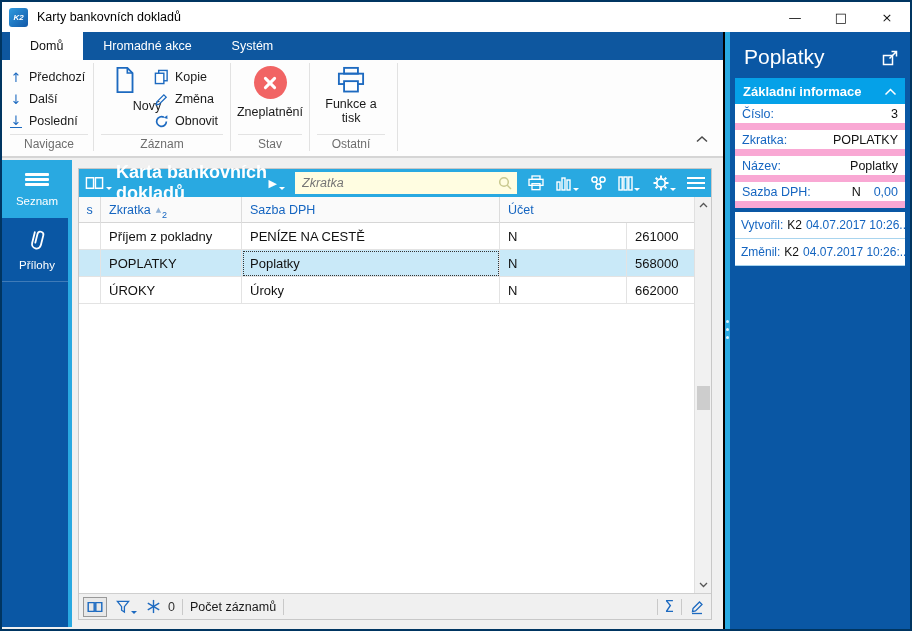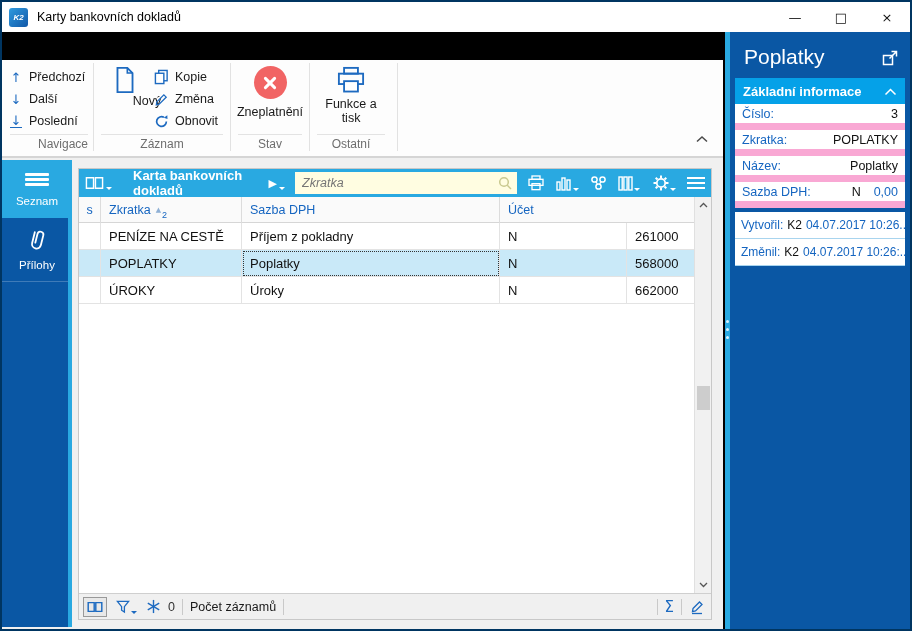--- a/index.html
+++ b/index.html
@@ -50,21 +50,21 @@
   #sidebar { position:absolute; left:0; top:2px; width:70px; height:467px; background:#0A57A4; }
   #sidebar::after { content:""; position:absolute; right:0; top:0; width:4px; height:100%; background:#29A9E1; }
   .side-item { position:relative; width:70px; display:flex; flex-direction:column; align-items:center; justify-content:center;
     color:#fff; font-size:11.5px; line-height:13px; text-align:center; gap:7px; border-bottom:1px solid rgba(255,255,255,0.22); }
   .side-item.active { background:#29A9E1; border-bottom:none; }
   .hbar { width:24px; height:3px; background:#fff; border-radius:1px; margin:2px 0; }
 
   
   #tablepanel { position:absolute; left:76px; top:10px; width:634px; height:452px; background:#fff; border:1px solid #C8C8C8; }
   #gridbar { position:absolute; left:0; top:0; width:632px; height:28px; background:#29A9E1; display:flex; align-items:center; padding:0 6px; color:#fff; }
-  #gridtitle { font-weight:bold; font-size:13px; margin-left:21px; }
+  #gridtitle { font-weight:bold; font-size:18px; margin-left:4px; }
   #searchbox { width:222px; height:22px; background:#FFFDE1; border:none; outline:none; padding:0 22px 0 7px;
     font-style:italic; font-size:12.5px; color:#555; font-family:"Liberation Sans",sans-serif; }
   #searchwrap { position:relative; display:flex; align-items:center; }
   #searchwrap svg { position:absolute; right:4px; }
   .caret { width:0; height:0; border-left:3.5px solid transparent; border-right:3.5px solid transparent; border-top:4px solid currentColor; display:inline-block; }
   .gicon { display:flex; align-items:flex-end; gap:1px; padding:2px; }
   #gridicons { display:flex; align-items:center; gap:9px; margin-left:10px; }
   #playwrap { display:flex; align-items:flex-end; gap:2px; margin-right:10px; }
   #playglyph { font-size:11px; font-family:"DejaVu Sans",sans-serif; }
 
@@ -124,44 +124,49 @@
     <div id="wintitle">Karty bankovních dokladů</div>
     <div id="wincontrols">
       <div class="winbtn">—</div>
       <div class="winbtn">□</div>
       <div class="winbtn">×</div>
     </div>
   </div>
 
   <div id="leftcol" class="abs">
 
+    <div id="tabbar">
+      <div class="tab active">Domů</div>
+      <div class="tab">Hromadné akce</div>
+      <div class="tab">Systém</div>
+    </div>
 
     <div id="ribbon">
 
       <div class="nav-item" style="top:6px;">
         <span class="nav-arrow">↑</span>
         <span>Předchozí</span>
       </div>
       <div class="nav-item" style="top:28px;">
         <span class="nav-arrow">↓</span>
         <span>Další</span>
       </div>
       <div class="nav-item" style="top:50px;">
         <span class="nav-arrow bar">↓</span>
         <span>Poslední</span>
       </div>
-      <div class="grouplabel" style="left:8px; width:78px;text-align:right;">Navigace</div>
+      <div class="grouplabel" style="left:8px; width:78px;">Navigace</div>
       <div class="vsep" style="left:91px;"></div>
 
       <div class="big-btn" style="left:99px; top:6px; width:48px;">
         <svg width="22" height="28" viewBox="0 0 19 24" class="c-blue">
           <path d="M3 1.5 H11.5 L16 6 V22.5 H3 Z" fill="none" stroke="currentColor" stroke-width="1.6"></path>
           <path d="M11.5 1.5 V6 H16" fill="none" stroke="currentColor" stroke-width="1.4"></path>
         </svg>
-        <span style="padding-left:44px;">Nový</span>
+        <span style="margin-top:5px;padding-left:44px;">Nový</span>
       </div>
       <div class="small-item" style="left:152px; top:6px;">
         <svg width="15" height="16" viewBox="0 0 16 17" class="c-blue">
           <rect x="5" y="1.5" width="9" height="11" fill="#fff" stroke="currentColor" stroke-width="1.5"></rect>
           <rect x="1.5" y="4.5" width="9" height="11" fill="#fff" stroke="currentColor" stroke-width="1.5"></rect>
         </svg>
         <span>Kopie</span>
       </div>
       <div class="small-item" style="left:152px; top:28px;">
         <svg width="15" height="15" viewBox="0 0 16 16" class="c-blue">
@@ -306,22 +311,22 @@
             <span>Zkratka</span>
             <span class="sort-arrow">▲</span>
             <span class="sort-ord">2</span>
           </div>
           <div class="hcell">Sazba DPH</div>
           <div class="hcell" style="border-right:none;">Účet</div>
         </div>
 
         <div class="trow hgrid" style="top:54px;">
           <div class="tcell"></div>
+          <div class="tcell">Příjem z pokladny</div>
           <div class="tcell">PENÍZE NA CESTĚ</div>
-          <div class="tcell">Příjem z pokladny</div>
           <div class="tcell">N</div>
           <div class="tcell" style="border-right:none;">261000</div>
         </div>
         <div class="trow hgrid selected" style="top:81px;">
           <div class="tcell"></div>
           <div class="tcell">POPLATKY</div>
           <div class="tcell focus">Poplatky</div>
           <div class="tcell">N</div>
           <div class="tcell" style="border-right:none;">568000</div>
         </div>

